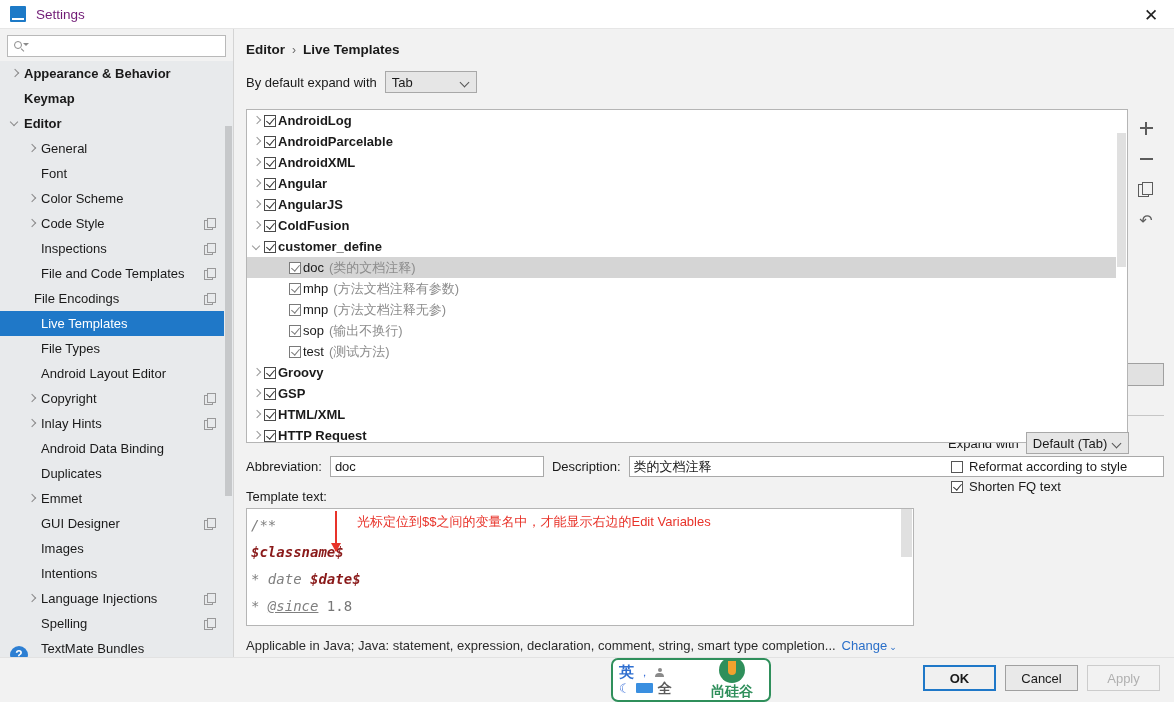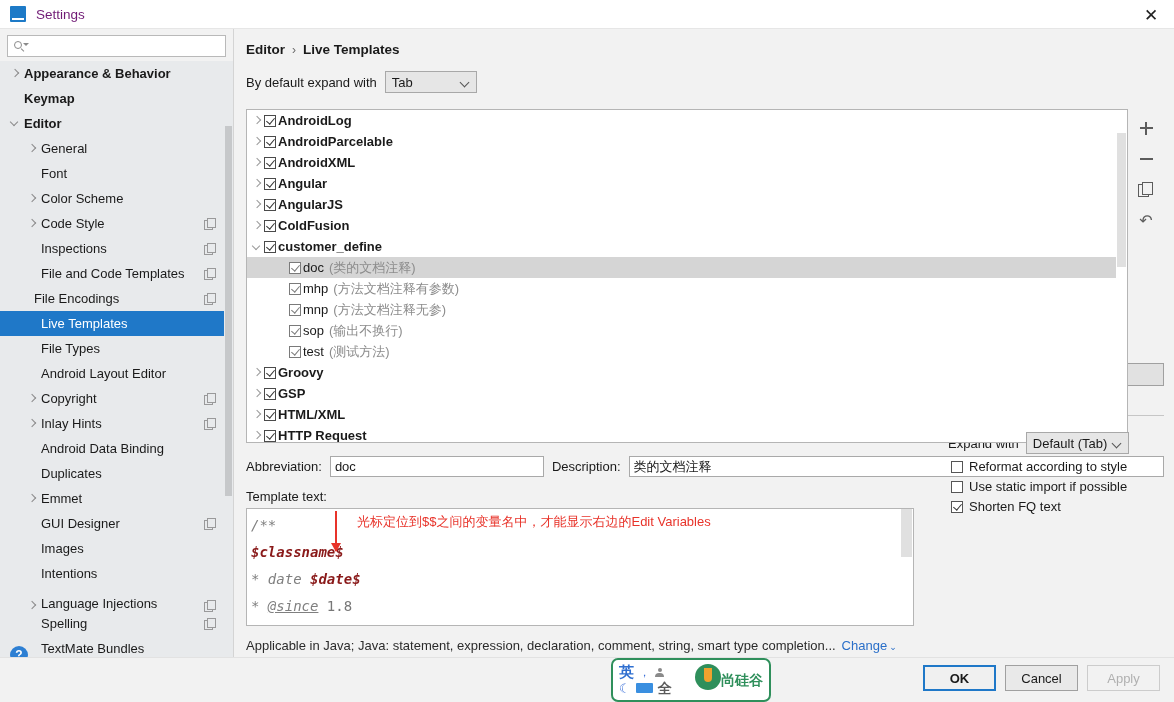--- a/index.html
+++ b/index.html
@@ -321,22 +321,22 @@
            font-family:"DejaVu Sans", sans-serif; line-height:1;}
   .ime-sm{ color:#3a6fd8; font-size:11px; }
   .ime-person{ width:9px;height:9px; position:relative; }
   .ime-person:before{content:"";position:absolute;left:2.5px;top:0;width:4px;height:4px;border-radius:50%;background:#8a8a8a;}
   .ime-person:after{content:"";position:absolute;left:0;top:5px;width:9px;height:4px;border-radius:4px 4px 0 0;background:#8a8a8a;}
   .ime-moon{ color:#3a6fd8; font-size:13px; font-family:"DejaVu Sans", sans-serif;}
   .ime-kbd{ width:17px;height:10px; background:#3a8fe0; border-radius:1px; position:relative;}
   .ime-quan{ color:#5a5a5a; font-size:14px; font-weight:bold;
              font-family:"DejaVu Sans", sans-serif; line-height:1;}
   #ime-right{
-    flex:1; display:flex; 
-    align-items:center; justify-content:flex-start;
+    flex:1; display:flex; flex-direction:column;
+    align-items:center; justify-content:flex-end;
   }
   #ime-logo{
     width:26px;height:26px;border-radius:50%;
     background:#2f8f5b; position:relative; margin-bottom:1px;
     margin-top:-5px;
   }
   #ime-logo:after{
     content:""; position:absolute; left:9px; top:4px; width:8px; height:14px;
     background:#f0a22e; border-radius:0 0 4px 4px;
   }
@@ -454,21 +454,21 @@
           <span class="copy-ic"></span>
         </div>
         <div class="tree-row" style="padding-left: 27px;">
           <span class="arrow "></span>
           <span class="label">Images</span>
         </div>
         <div class="tree-row" style="padding-left: 27px;">
           <span class="arrow "></span>
           <span class="label">Intentions</span>
         </div>
-        <div class="tree-row" style="padding-left: 27px; align-items: flex-end;">
+        <div class="tree-row" style="padding-left: 27px;">
           <span class="arrow right"></span>
           <span class="label">Language Injections</span>
           <span class="copy-ic"></span>
         </div>
         <div class="tree-row" style="padding-left: 27px;">
           <span class="arrow "></span>
           <span class="label">Spelling</span>
           <span class="copy-ic"></span>
         </div>
         <div class="tree-row" style="padding-left: 27px;">
@@ -631,24 +631,20 @@
               <span class="cval">Default (Tab)</span>
               <span class="chev"></span>
             </div>
           </div>
           <div id="options-checkboxes">
               <div class="opt-cb-row">
                 <span class="ocb"></span>
                 <span>Reformat according to style</span>
               </div>
               <div class="opt-cb-row">
-                <span class="ocb"></span>
-                <span>Use static import if possible</span>
-              </div>
-              <div class="opt-cb-row">
                 <span class="ocb on"></span>
                 <span>Shorten FQ text</span>
               </div>
             </div>
         </div>
       </div>
     </div>
 
     <div id="status-row">
       <span>Applicable in Java; Java: statement, expression, declaration, comment, string, smart type completion...</span>

